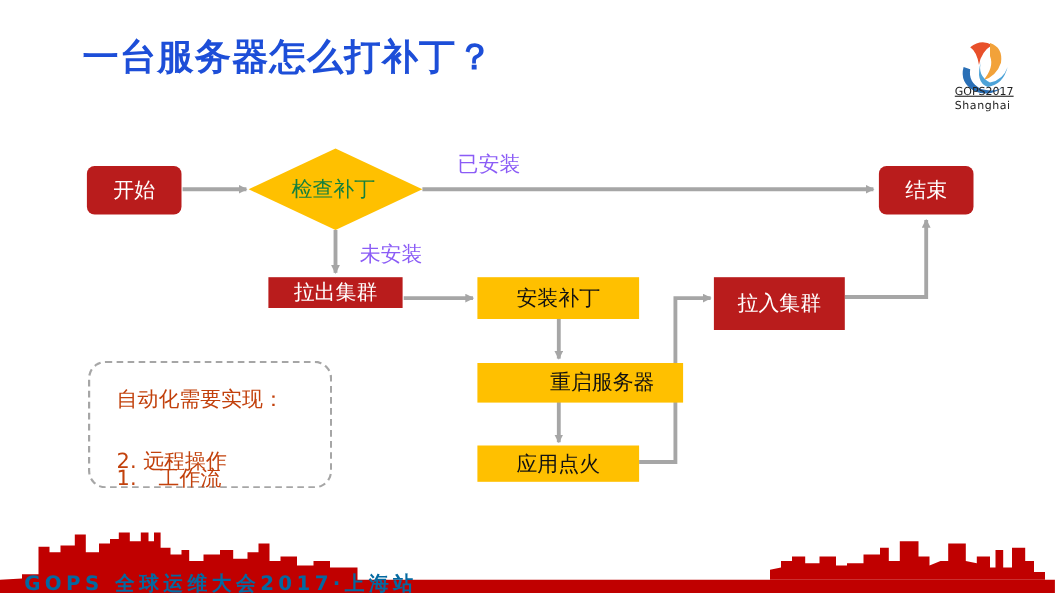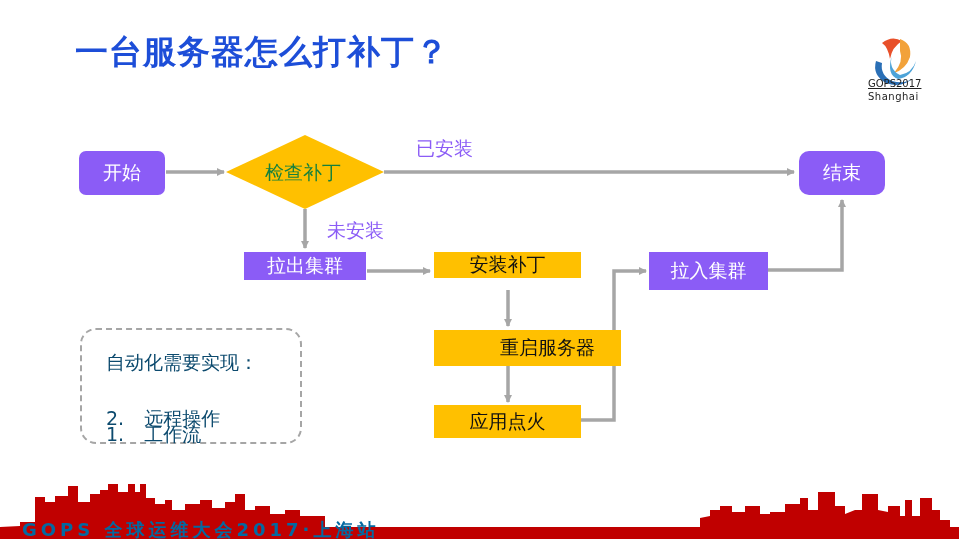--- a/index.html
+++ b/index.html
@@ -3,27 +3,27 @@
 <meta charset="utf-8">
 <style>
   html, body { margin:0; padding:0; }
   body { width:959px; height:539px; position:relative; overflow:hidden; background:#ffffff;
          font-family: "DejaVu Sans", "Liberation Sans", sans-serif; }
   .title { position:absolute; left:75px; top:30px; font-size:33px; font-weight:bold; color:#1d4ed8; letter-spacing:1px; }
   .logo { position:absolute; left:862px; top:22px; width:70px; height:82px; }
   .logo-text1 { position:absolute; left:868px; top:78px; font-size:10px; color:#222;text-decoration:underline; }
   .logo-text2 { position:absolute; left:868px; top:91px; font-size:10px; color:#222; letter-spacing:0.5px; }
   .box { position:absolute; display:flex; align-items:center; justify-content:center; font-size:19px; }
-  .teal { background:#8b5cf6; color:#fff; }
+  .teal { background:#b91c1c; color:#fff; }
   .amber { background:#ffc000; color:#111; }
   .round { border-radius:7px; }
   .edge-label { position:absolute; font-size:19px; color:#8b5cf6; }
   svg.flow { position:absolute; left:0; top:0; }
   .note { position:absolute; left:80px; top:328px; width:222px; height:116px; border:2px dashed #a6a6a6; border-radius:16px; box-sizing:border-box; }
-  .note-line { position:absolute; font-size:19px; color:#0c4a6e; }
+  .note-line { position:absolute; font-size:19px; color:#c2410c; }
   .footer-text { position:absolute; left:22px; top:518px; font-size:18px; font-weight:bold; color:#0369a1; letter-spacing:4px; }
 </style>
 </head>
 <body>
 
 <div class="title">一台服务器怎么打补丁？</div>
 
 <svg class="logo" viewBox="0 0 70 60" width="70" height="60">
   <path d="M20 10 Q30 2 40 8 Q30 14 28 26 Q26 14 20 10Z" fill="#e8502a"></path>
   <path d="M38 6 Q50 10 48 24 Q44 36 32 40 Q42 28 38 18Z" fill="#f2a23a"></path>
@@ -54,56 +54,56 @@
 
 <div class="box teal round" style="left:79px;top:151px;width:86px;height:44px;">
   <span>开始</span>
 </div>
 
 <div class="box" style="left:260px;top:145px;width:86px;height:54px;flex-direction:row;line-height:24px;color:#15803d;">
   <span>检查</span>
   <span>补丁</span>
 </div>
 
-<div class="box teal round" style="left:799px;top:151px;width:86px;height:44px;border-radius:10px;">
+<div class="box teal round" style="left:799px;top:151px;width:86px;height:44px;">
   <span>结束</span>
 </div>
 
 <div class="box teal" style="left:244px;top:252px;width:122px;height:28px;">
   <span>拉出集群</span>
 </div>
 
-<div class="box amber" style="left:434px;top:252px;width:147px;height:26px;">
+<div class="box amber" style="left:434px;top:252px;width:147px;height:38px;">
   <span>安装补丁</span>
 </div>
 
 <div class="box amber" style="left:434px;top:330px;width:147px;height:36px;padding-left:40px;">
   <span>重启服务器</span>
 </div>
 
 <div class="box amber" style="left:434px;top:405px;width:147px;height:33px;align-items:center;">
   <span>应用点火</span>
 </div>
 
-<div class="box teal" style="left:649px;top:252px;width:119px;height:38px;">
+<div class="box teal" style="left:649px;top:252px;width:119px;height:48px;">
   <span>拉入集群</span>
 </div>
 
 <div class="edge-label" style="left:416px;top:136px;">已安装</div>
 <div class="edge-label" style="left:327px;top:218px;">未安装</div>
 
 <div class="note"></div>
 <div class="note-line" style="left:106px;top:350px;">自动化需要实现：</div>
 <div class="note-line" style="left:106px;top:378px;margin-top:44px;">
   <span>1.</span>
   <span style="margin-left:14px;">工作流</span>
 </div>
 <div class="note-line" style="left:106px;top:406px;">
   <span>2.</span>
-  <span style="margin-left:14px;">远程操作</span>
+  <span style="">远程操作</span>
 </div>
 
 <svg style="position:absolute;left:0;top:470px;" width="959" height="69">
   <g fill="#c00000">
     <path d="M0,57 L20,56 L20,52 L35,52 L35,27 L45,27 L45,32 L55,32 L55,26 L68,26 L68,16 L78,16 L78,32 L90,32 L90,24 L100,24 L100,20 L108,20 L108,14 L118,14 L118,22 L128,22 L128,14 L135,14 L135,22 L140,22 L140,14 L146,14 L146,28 L155,28 L155,34 L165,34 L165,30 L172,30 L172,40 L185,40 L185,34 L200,34 L200,30 L212,30 L212,38 L225,38 L225,32 L235,32 L235,24 L245,24 L245,40 L255,40 L255,36 L270,36 L270,44 L285,44 L285,40 L300,40 L300,46 L325,46 L325,57 L959,57 L959,69 L0,69 Z"></path>
     <path d="M700,57 L700,48 L710,46 L710,40 L720,40 L720,36 L732,36 L732,42 L745,42 L745,36 L760,36 L760,44 L770,44 L770,42 L785,42 L785,34 L800,34 L800,28 L808,28 L808,40 L818,40 L818,22 L835,22 L835,36 L845,36 L845,44 L855,40 L862,40 L862,24 L878,24 L878,40 L888,42 L888,36 L900,36 L900,46 L905,46 L905,30 L912,30 L912,46 L920,46 L920,28 L932,28 L932,40 L940,40 L940,50 L950,50 L950,57 Z"></path>
   </g>
 </svg>
 <div class="footer-text">GOPS 全球运维大会2017·上海站</div>
 

